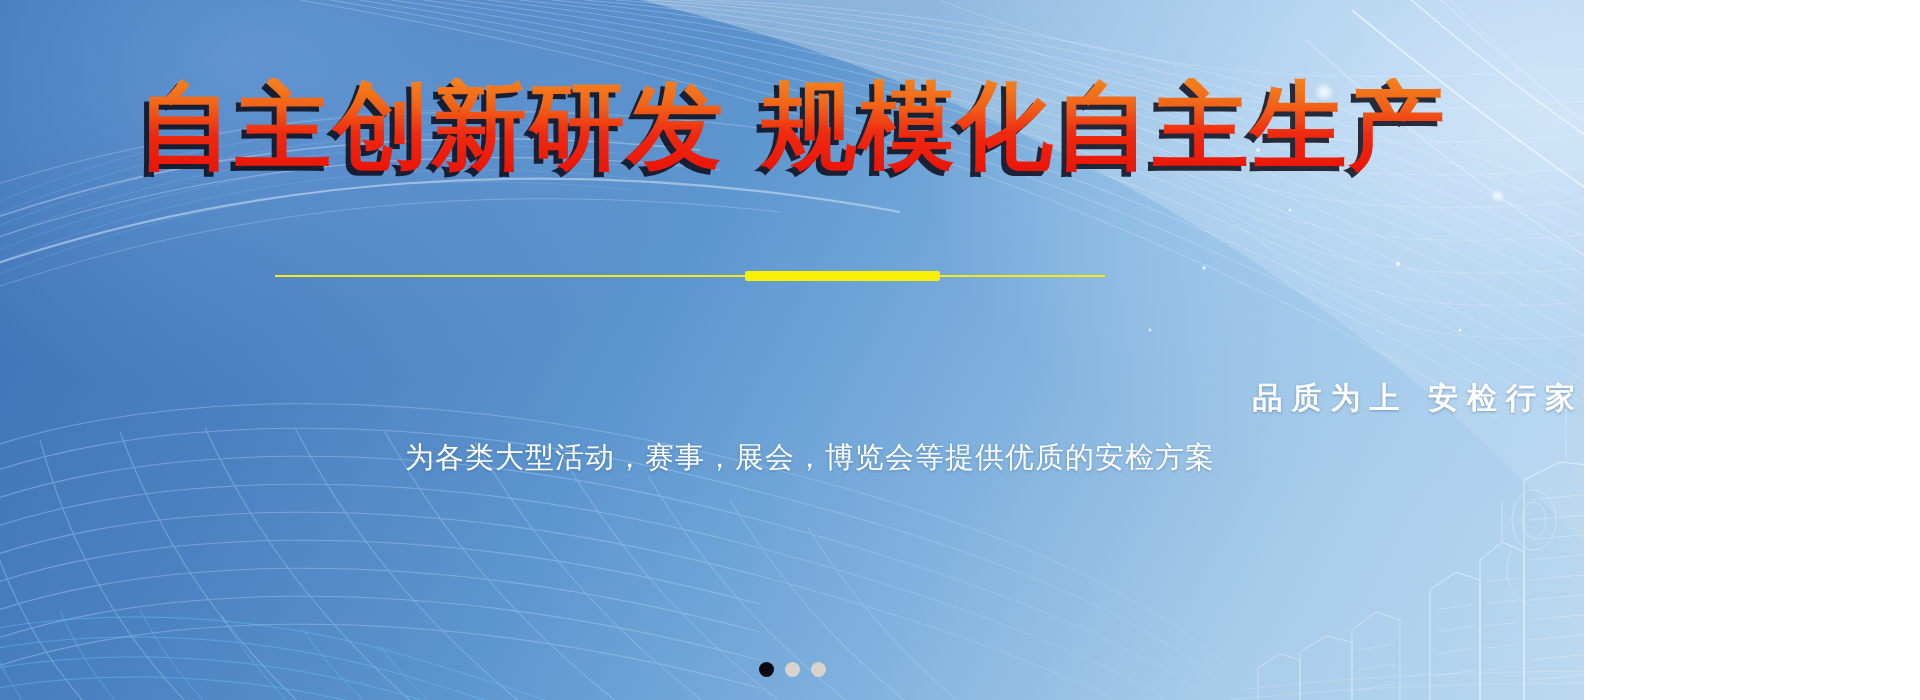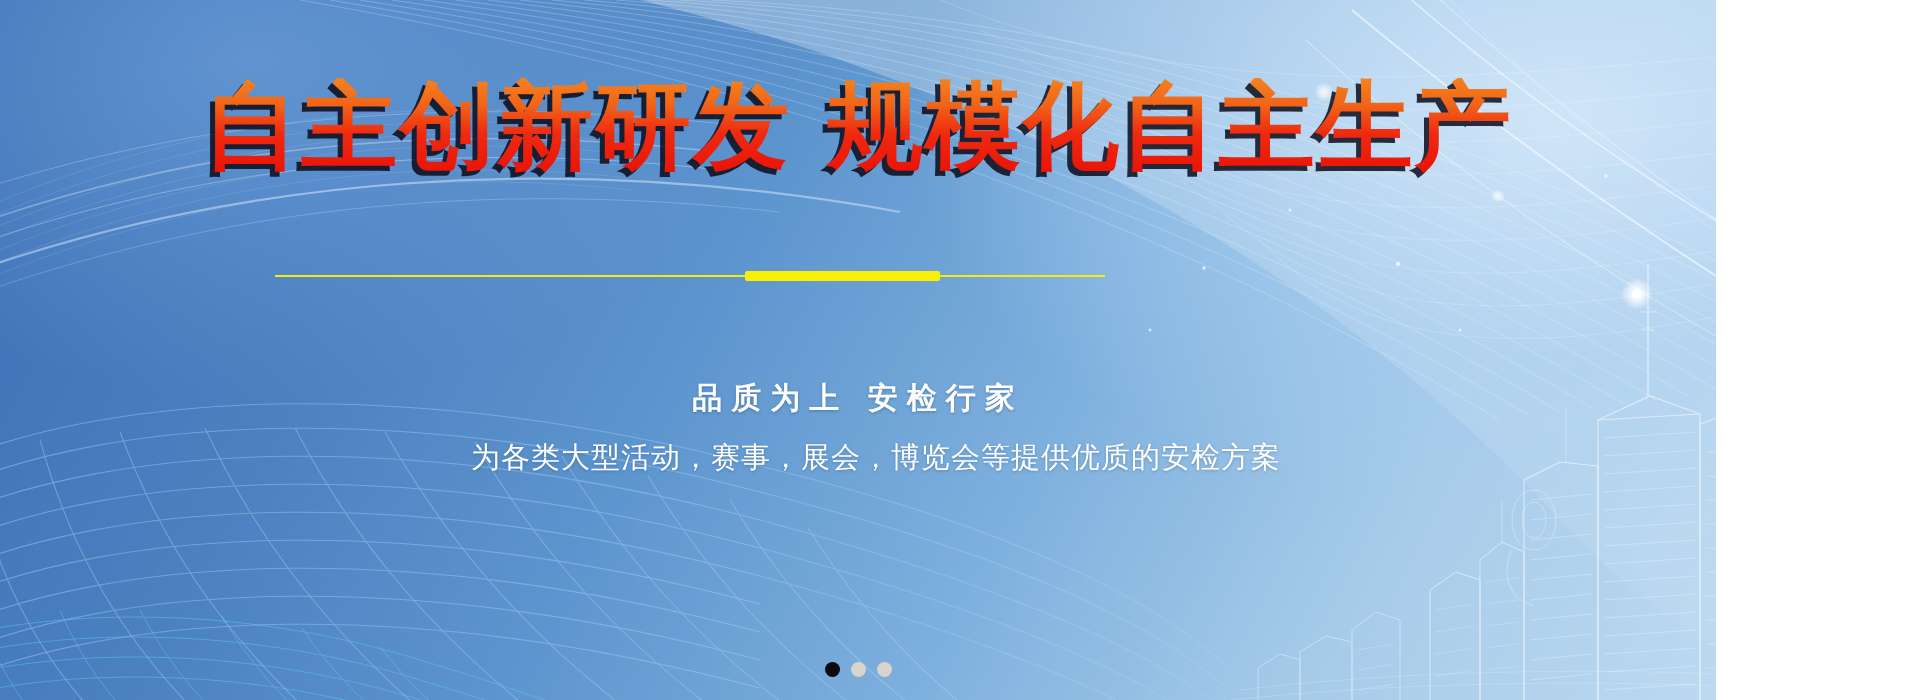--- a/index.html
+++ b/index.html
@@ -1,20 +1,20 @@
 <!DOCTYPE html>
 <html><head>
 <meta charset="utf-8">
 <style>
   html,body{margin:0;padding:0;background:#fff;}
   body{font-family:"Liberation Sans","DejaVu Sans",sans-serif;}
 
   .banner{
     position:relative;
-    width:1716px;
+    width:1584px;
     height:700px;
     overflow:hidden;
     background:
       radial-gradient(ellipse 900px 560px at 1560px 120px, rgba(200,225,248,.95) 0%, rgba(168,206,240,.55) 42%, rgba(130,178,228,0) 72%),
       radial-gradient(ellipse 760px 480px at 250px 60px, rgba(120,170,225,.55) 0%, rgba(90,145,210,0) 70%),
       linear-gradient(118deg,#3b6fb5 0%, #4a7fc0 22%, #5d95ce 42%, #7fb1de 62%, #a6cbe9 80%, #bcd9f0 100%);
   }
 
   
   .layer{position:absolute;inset:0;pointer-events:none;}
@@ -64,21 +64,21 @@
     width:195px; height:10px;
     background:#f7f006;
     border-radius:2px;
   }
 
   
   .sub-main{
     position:absolute;
     left:0; right:0;
     top:378px;
-    text-align:center;
+    text-align:right;
     color:#ffffff;
     font-family:"DejaVu Sans","Liberation Sans",sans-serif;
     font-size:30px;
     font-weight:700;
     letter-spacing:9px;
     text-shadow:0 1px 3px rgba(20,50,95,.35);
     white-space:nowrap;
   }
   .sub-desc{
     position:absolute;

